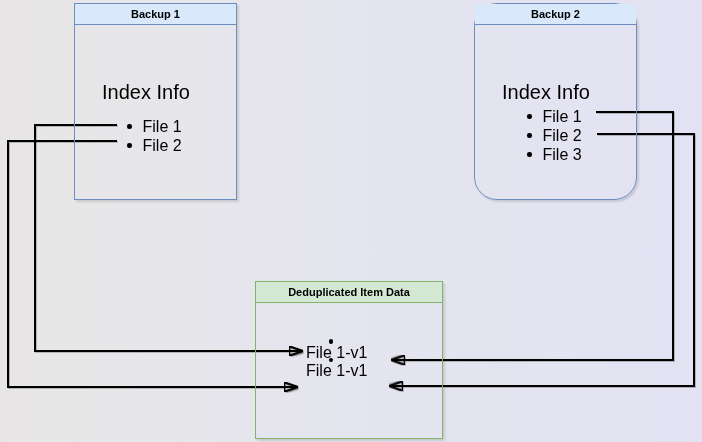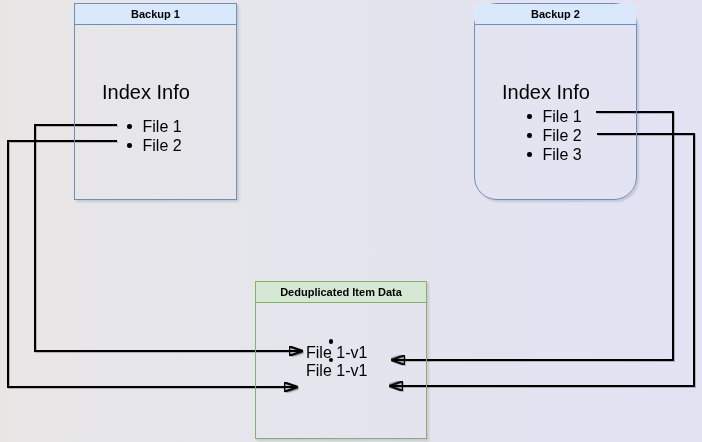--- a/index.html
+++ b/index.html
@@ -74,21 +74,21 @@
   .dot {
     flex: 0 0 auto;
     width: 4.5px;
     height: 4.5px;
     border-radius: 50%;
     background: #000000;
     margin-right: 11px;
   }
   #backup1 { left: 74px;  top: 3px;   width: 163px; height: 197px; }
   #backup2 { left: 474px; top: 3px;   width: 163px; height: 197px; border-radius: 23px; }
-  #dedup   { left: 255px; top: 281px; width: 172px; height: 158px; }
+  #dedup   { left: 255px; top: 281px; width: 188px; height: 158px; }
   #backup1 ul.file-list { left: 52px; top: 113px; }
   #backup2 ul.file-list { left: 52px; top: 103px; }
   #dedup   ul.file-list { left: 50px; top: 57px;  }
 </style>
 </head>
 <body>
 
 <div class="canvas">
 
   <svg class="arrows-layer" viewBox="0 0 702 442" xmlns="http://www.w3.org/2000/svg">

